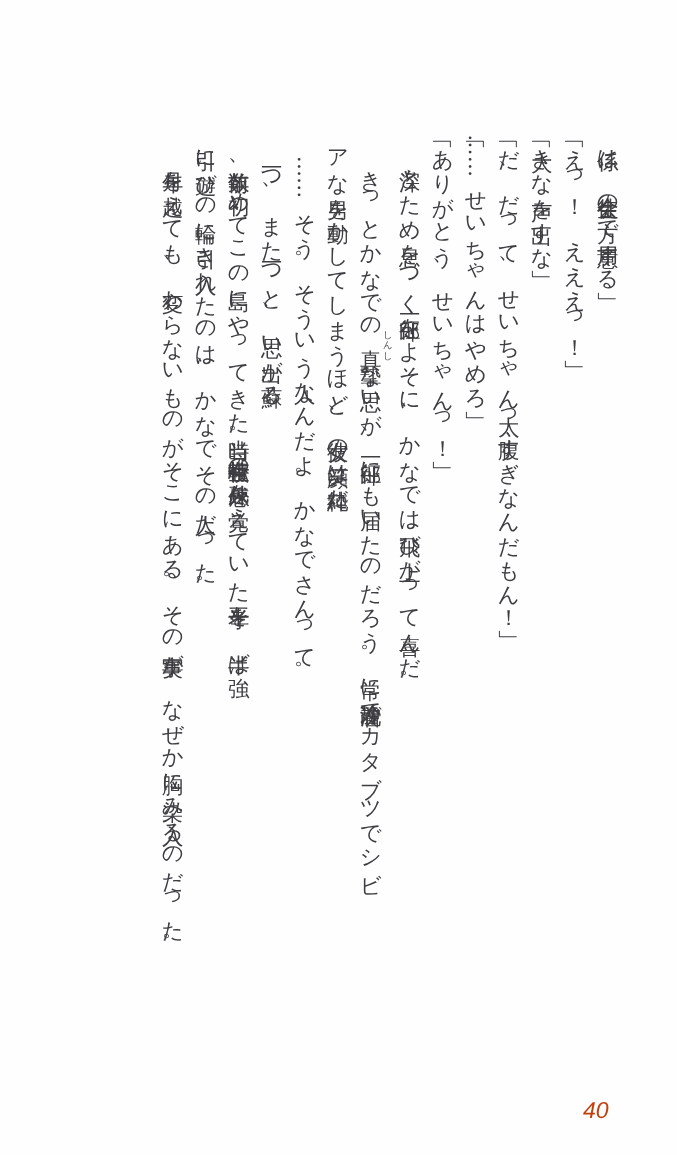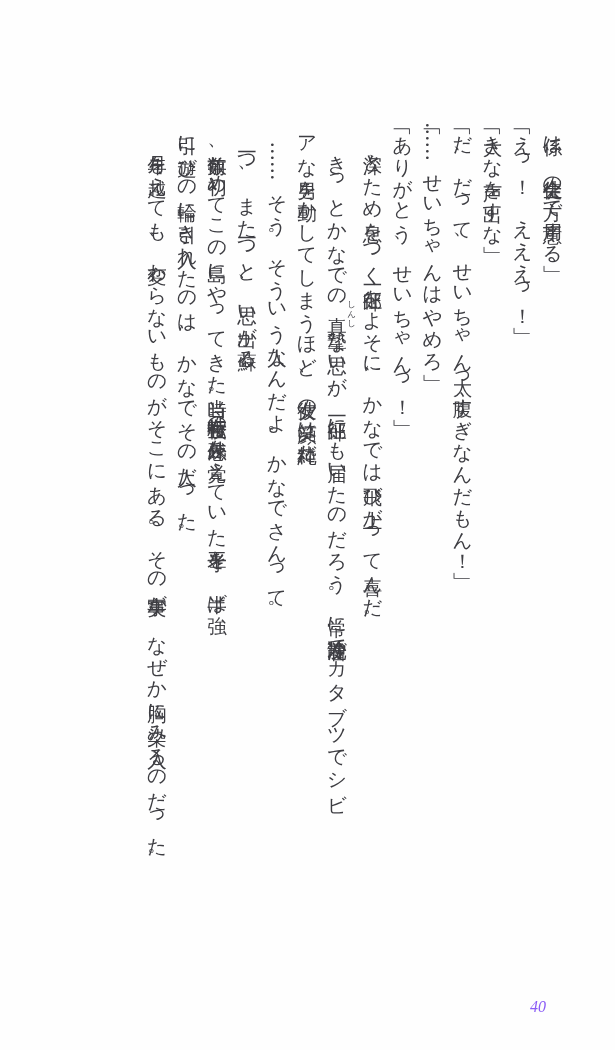--- a/index.html
+++ b/index.html
@@ -42,24 +42,24 @@
   }
   ruby rt {
     font-size: 8.5px;
     color: #4a4a50;
     letter-spacing: 0;
   }
   .page-number {
     position: absolute;
     left: 530px;
     top: 998px;
-    font-family: Liberation Serif, serif;
+    font-family: Liberation Sans, sans-serif;
     font-style: italic;
-    font-size: 16px;
-    color: #8b5cf6;
+    font-size: 21px;
+    color: #c2410c;
   }
 </style>
 </head>
 <body>
 
 <div class="page">
   <div class="text-block">
 
   <p class="line">係は、生徒会の方で用意する」</p>
       <p class="line">「えっ！　えええっ！」</p>

